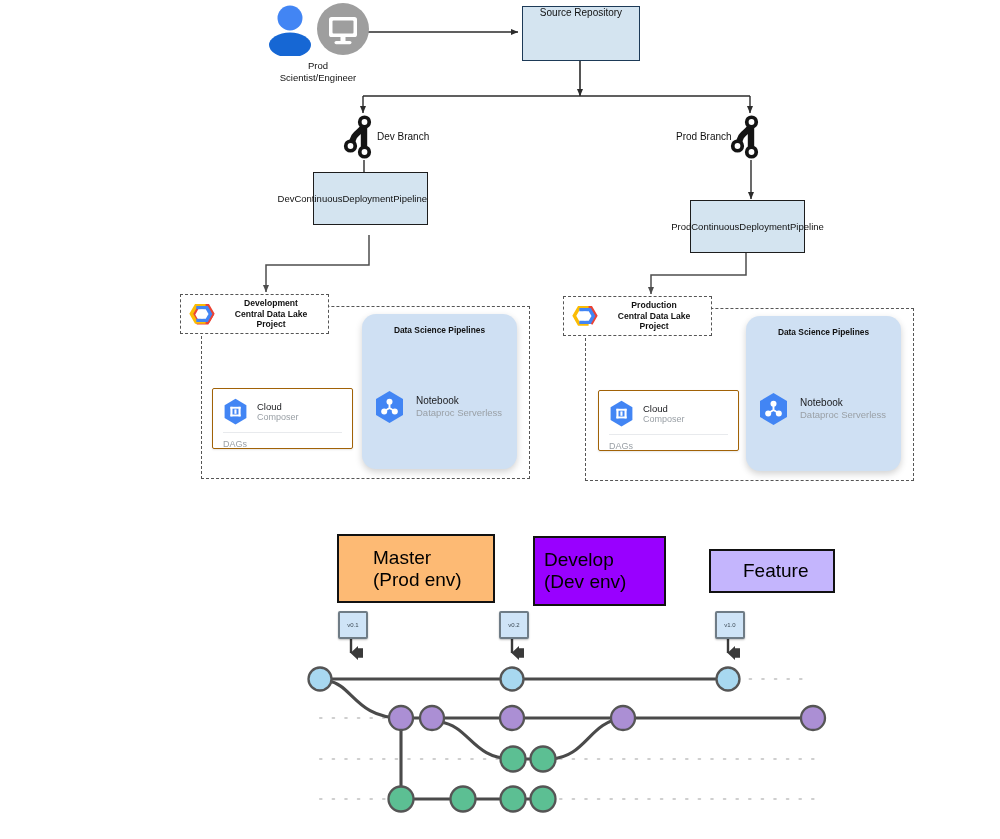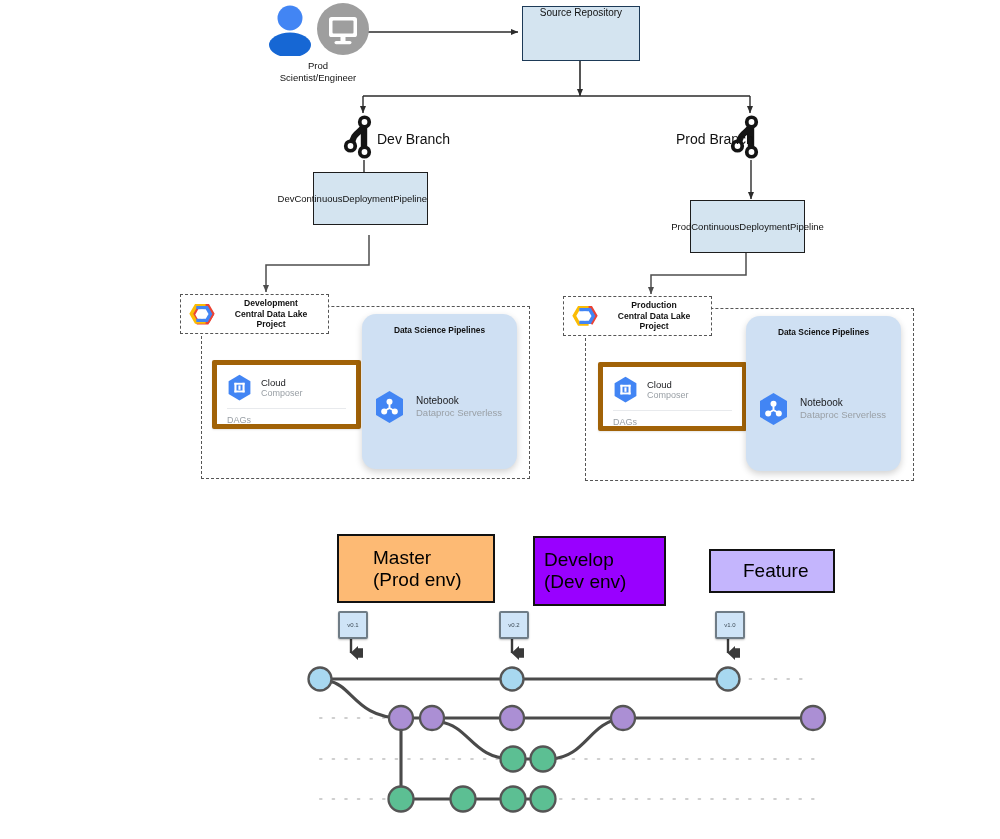--- a/index.html
+++ b/index.html
@@ -25,22 +25,22 @@
   .projhdr .ptxt{font-size:8.6px;font-weight:bold;line-height:10.5px;
                  text-align:center;flex:1;color:#111;}
 
   
   .dspanel{background:#cfe0f3;border-radius:14px;
            box-shadow:0 3px 7px rgba(0,0,0,.18);}
   .dstitle{position:absolute;left:0;right:0;top:11px;text-align:center;
            font-size:8.4px;font-weight:bold;color:#111;}
 
   
-  .wcard{background:#fff;border:5px solid #a16207;border-radius:2px;
-         box-shadow:0 1px 2px rgba(0,0,0,.10);}
+  .wcard{background:#fff;border:1px solid #a16207;border-radius:2px;
+         box-shadow:0 1px 2px rgba(0,0,0,.10);margin-top:28px;}
   .wcard .rowtop{display:flex;align-items:center;gap:9px;padding:9px 10px 6px 10px;}
   .wcard .t1{font-size:9.5px;color:#202124;line-height:11px;}
   .wcard .t2{font-size:9px;color:#9aa0a6;line-height:11px;}
   .wcard .sep{height:1px;background:#e8eaed;margin:0 10px;}
   .wcard .dags{font-size:9px;color:#9aa0a6;padding:6px 10px 7px 10px;}
 
   .nbrow{display:flex;align-items:center;gap:11px;}
   .nbrow .t1{font-size:10px;color:#202124;line-height:12px;}
   .nbrow .t2{font-size:9.5px;color:#9aa0a6;line-height:12px;}
 
@@ -48,21 +48,21 @@
   .chip{border:2px solid #111;display:flex;align-items:center;
         padding-left:9px;font-size:19px;line-height:22px;color:#000;}
   .chip.master{background:#fdba74;padding-left:34px;}
   .chip.develop{background:#9900ff;}
   .chip.feature{background:#c4b5fd;padding-left:32px;}
 
   
   .vtag{background:#cfe4f7;border:2px solid #6f7c86;border-radius:2px;
         font-size:6px;color:#3c4a55;display:flex;align-items:center;
         justify-content:center;box-shadow:0 1px 2px rgba(0,0,0,.25);}
-  .lbl{font-size:14px;color:#111;}
+  .lbl{font-size:10px;color:#111;}
   .lbl2{font-size:9.5px;color:#111;text-align:center;line-height:12px;}
 </style>
 </head>
 <body>
 
 <div id="canvas">
 
   <svg class="abs" width="1000" height="839" style="left:0;top:0;overflow:visible">
     <defs>
       <marker id="ah" markerWidth="9" markerHeight="9" refX="7.4" refY="3.2" orient="auto" markerUnits="userSpaceOnUse">

